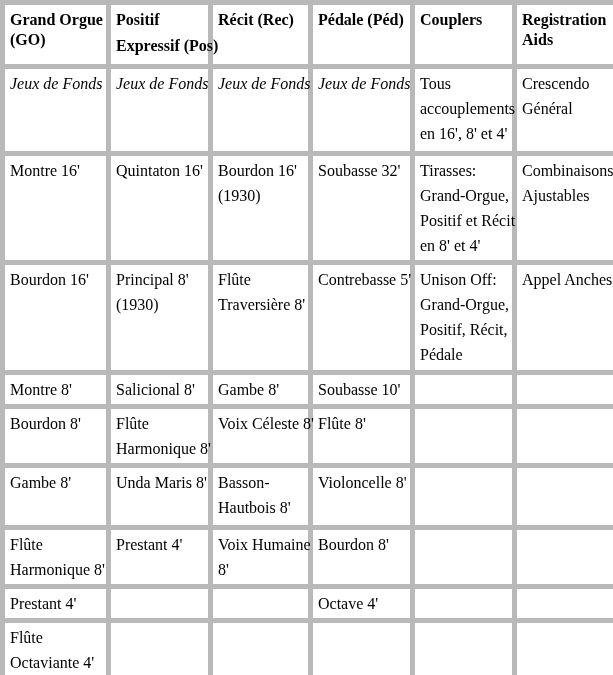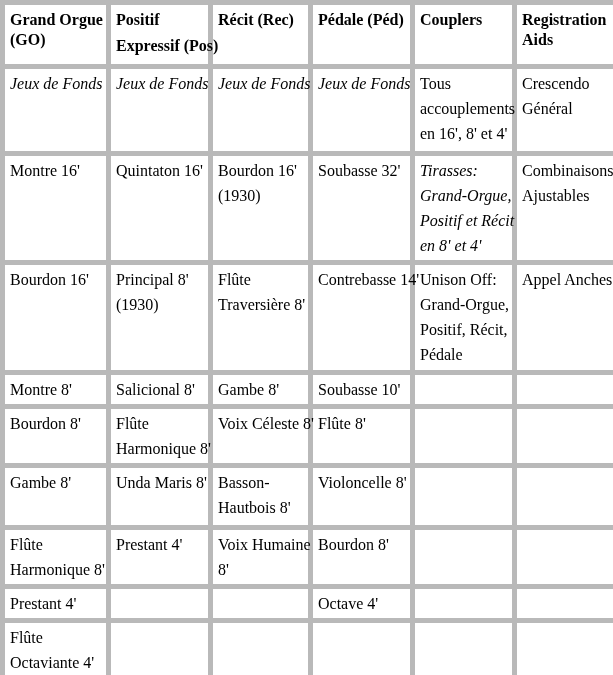--- a/index.html
+++ b/index.html
@@ -125,21 +125,21 @@
           <td style="border-color: rgb(185, 185, 185);">
             <div class="ln">Quintaton 16'</div>
           </td>
           <td style="border-color: rgb(185, 185, 185);">
             <div class="ln">Bourdon 16'</div>
             <div class="ln">(1930)</div>
           </td>
           <td style="border-color: rgb(185, 185, 185); margin-top: 40px;">
             <div class="ln">Soubasse 32'</div>
           </td>
-          <td style="border-color: rgb(185, 185, 185); font-style: italic;">
+          <td style="border-color: rgb(185, 185, 185);">
             <div class="ln">Tirasses:</div>
             <div class="ln">Grand-Orgue,</div>
             <div class="ln">Positif et Récit</div>
             <div class="ln">en 8' et 4'</div>
           </td>
           <td style="border-color: rgb(185, 185, 185);">
             <div class="ln">Combinaisons</div>
             <div class="ln">Ajustables</div>
           </td>
         </tr>
@@ -149,21 +149,21 @@
           </td>
           <td style="border-color: rgb(185, 185, 185);">
             <div class="ln">Principal 8'</div>
             <div class="ln">(1930)</div>
           </td>
           <td style="border-color: rgb(185, 185, 185);">
             <div class="ln">Flûte</div>
             <div class="ln">Traversière 8'</div>
           </td>
           <td style="border-color: rgb(185, 185, 185);">
-            <div class="ln">Contrebasse 14'</div>
+            <div class="ln">Contrebasse 5'</div>
           </td>
           <td style="border-color: rgb(185, 185, 185);">
             <div class="ln">Unison Off:</div>
             <div class="ln">Grand-Orgue,</div>
             <div class="ln">Positif, Récit,</div>
             <div class="ln">Pédale</div>
           </td>
           <td style="border-color: rgb(185, 185, 185);">
             <div class="ln">Appel Anches</div>
           </td>

